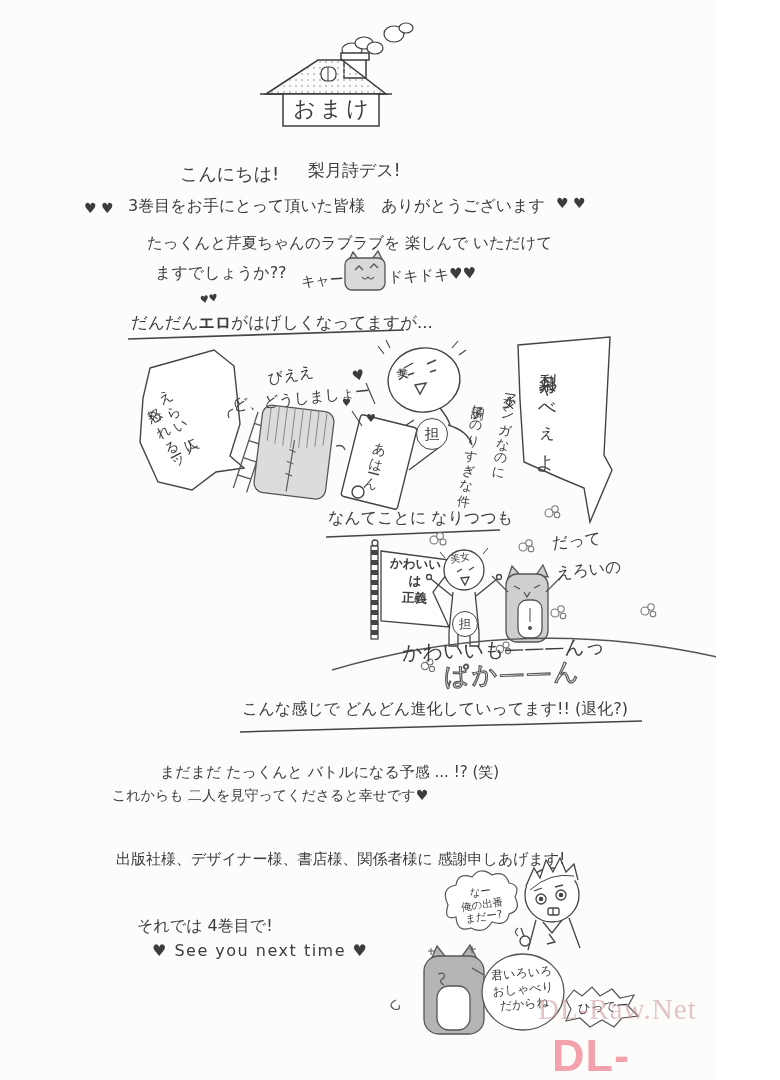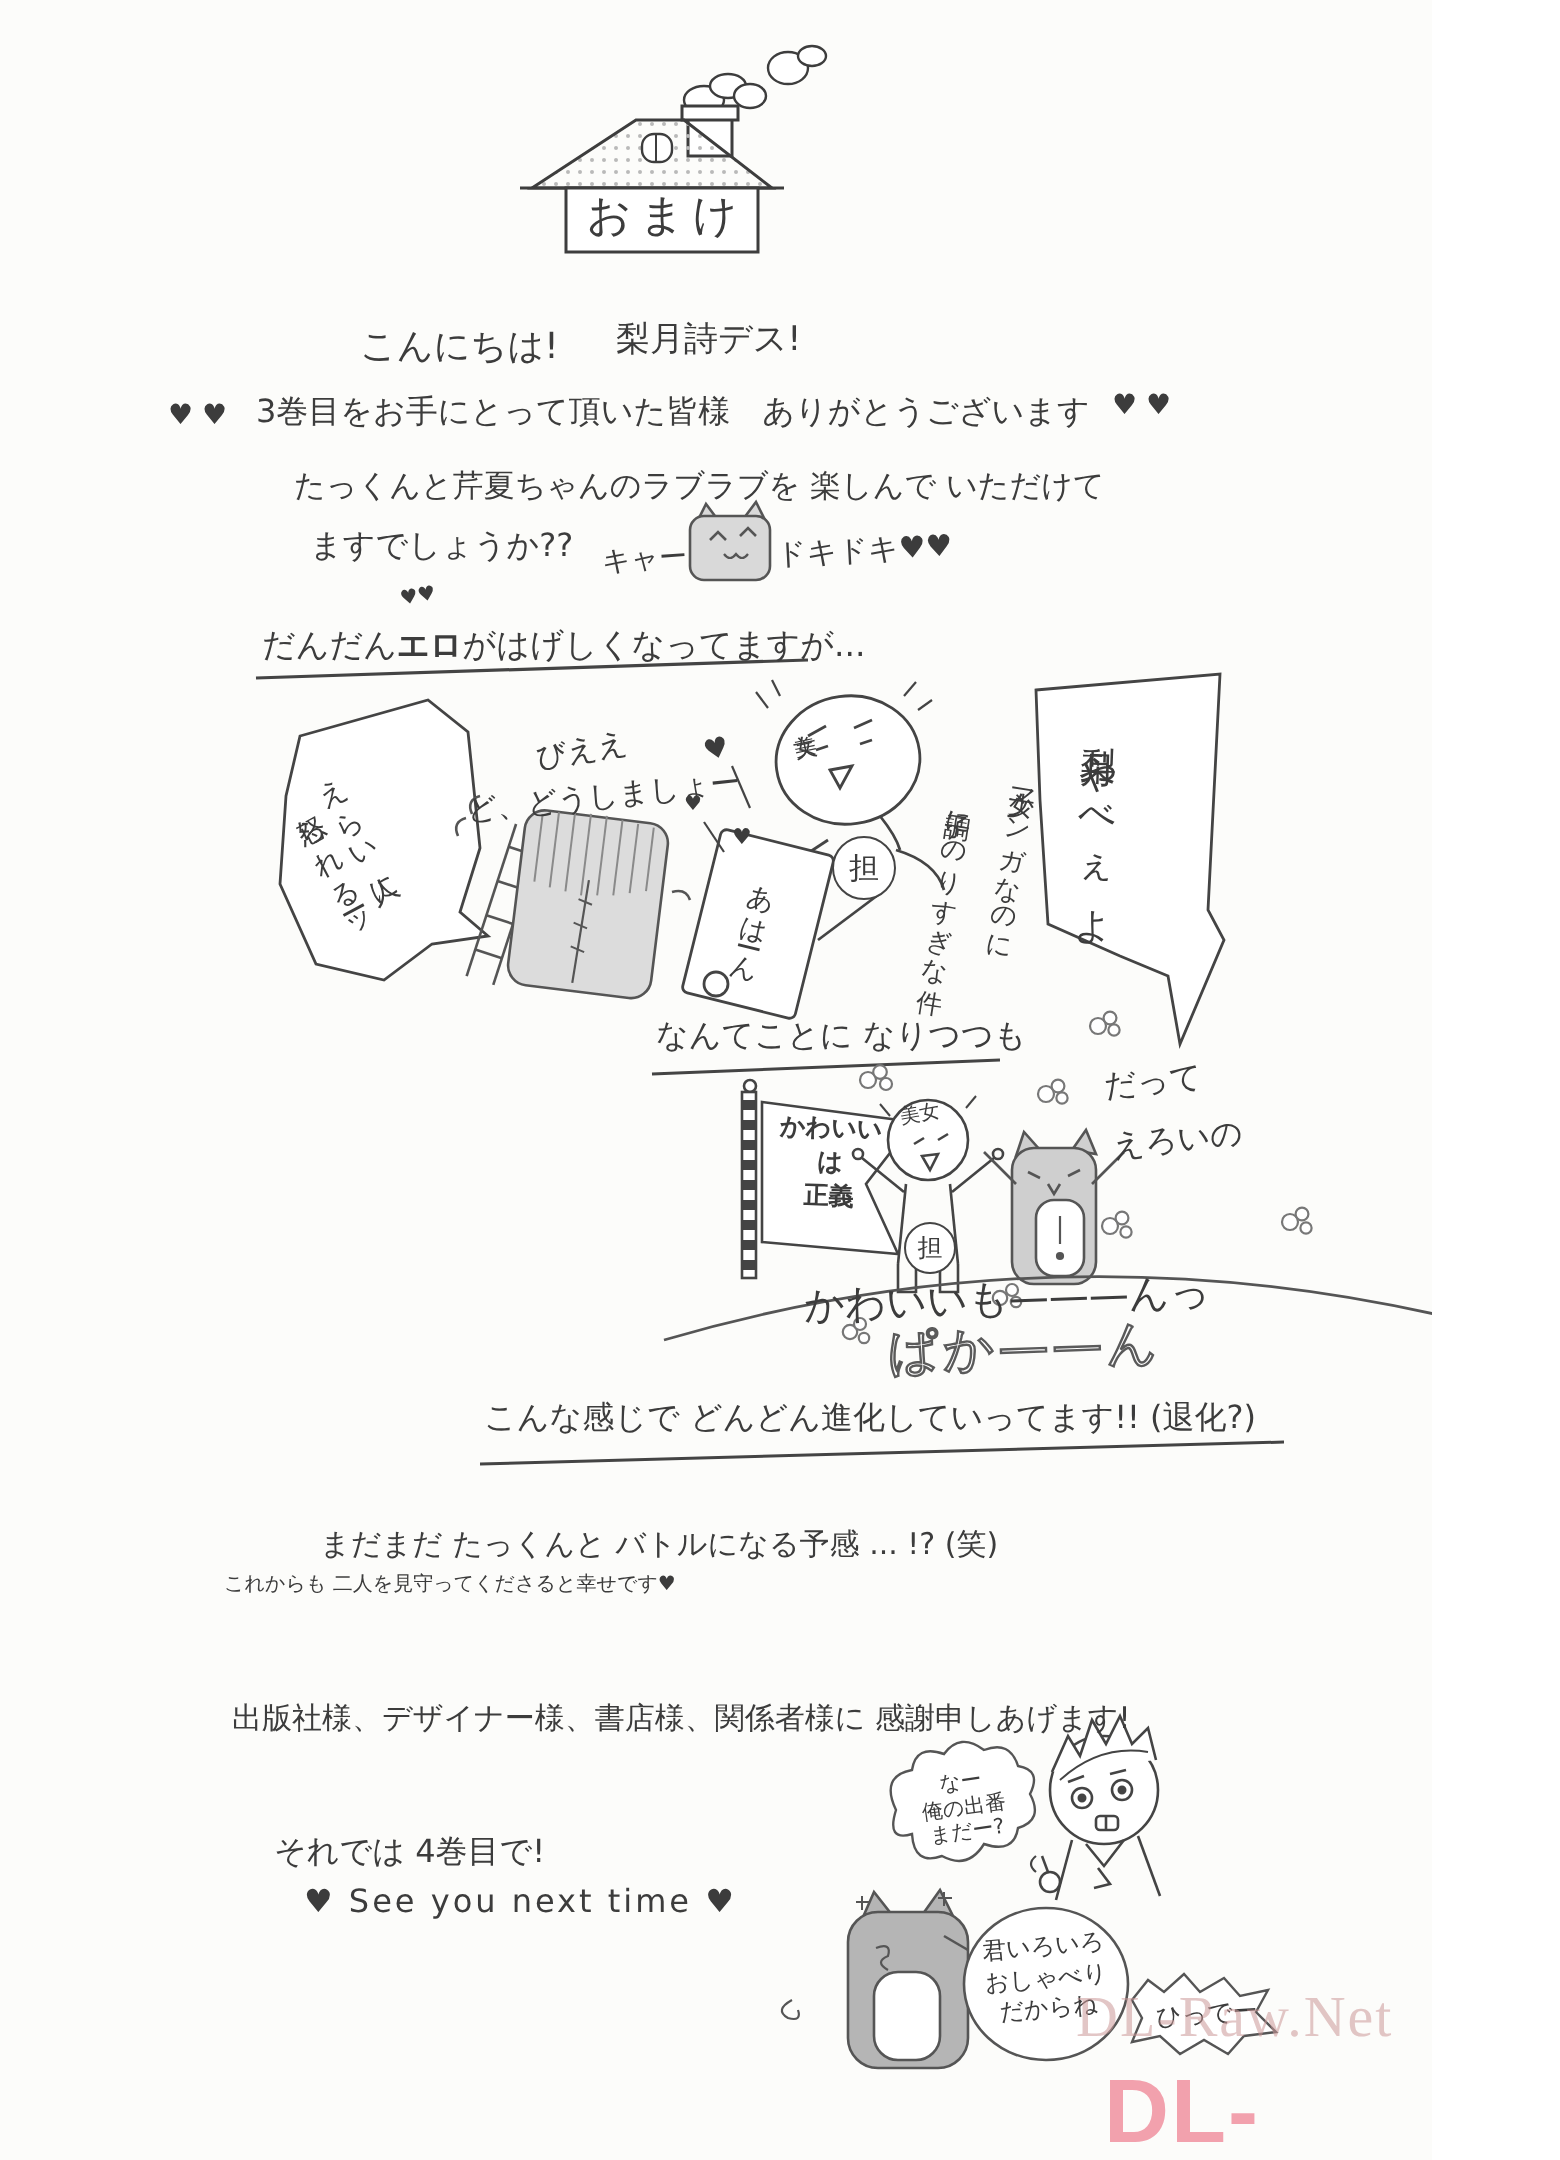--- a/index.html
+++ b/index.html
@@ -288,21 +288,21 @@
       <span>担</span>
     </div>
 <div class="t" style="left:552px;top:531px;font-size:16px;transform:rotate(-6deg);">だって</div>
 <div class="t" style="left:556px;top:560px;font-size:16px;transform:rotate(-6deg);">えろいの</div>
 <div class="t" style="left:402px;top:636px;font-size:20px;transform:rotate(-2deg);">かわいいも———んっ</div>
 <div class="t outline" style="left:444px;top:658px;font-size:25px;letter-spacing:2px;transform:rotate(-2deg);">ぱか——ん</div>
 
 <div class="t" style="left:242px;top:699px;font-size:16px;">こんな感じで どんどん進化していってます!! (退化?)</div>
 
 <div class="t" style="left:160px;top:763px;font-size:15px;">まだまだ たっくんと バトルになる予感 ... !? (笑)</div>
-<div class="t" style="left:112px;top:786px;font-size:10px;">これからも 二人を見守ってくださると幸せです♥</div>
+<div class="t" style="left:112px;top:786px;font-size:14px;">これからも 二人を見守ってくださると幸せです♥</div>
 
 <div class="t" style="left:116px;top:850px;font-size:15px;">出版社様、デザイナー様、書店様、関係者様に 感謝申しあげます!</div>
 
 <div class="t" style="left:137px;top:916px;font-size:16px;">それでは 4巻目で!</div>
 <div class="t" style="left:152px;top:941px;font-size:16px;letter-spacing:1.5px;">♥ See you next time ♥</div>
 
 <div class="t center" style="left:452px;top:885px;width:60px;font-size:10.5px;line-height:1.2;transform:rotate(-8deg);white-space:normal;">
   <div>なー</div>
   <div>俺の出番</div>
   <div>まだー?</div>

